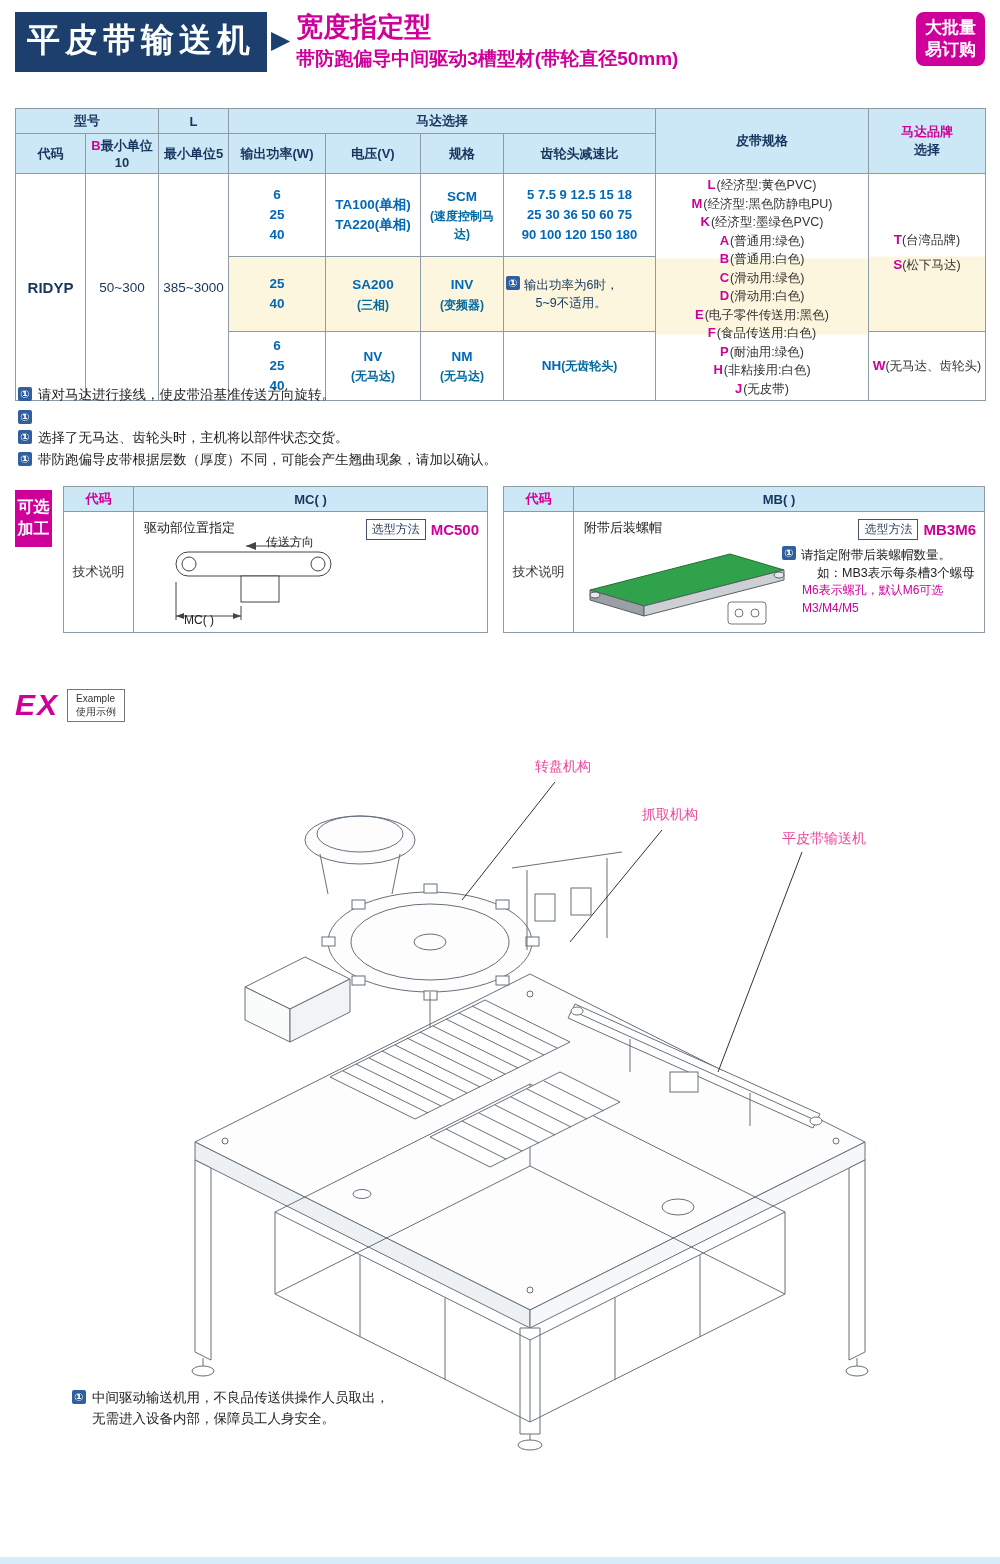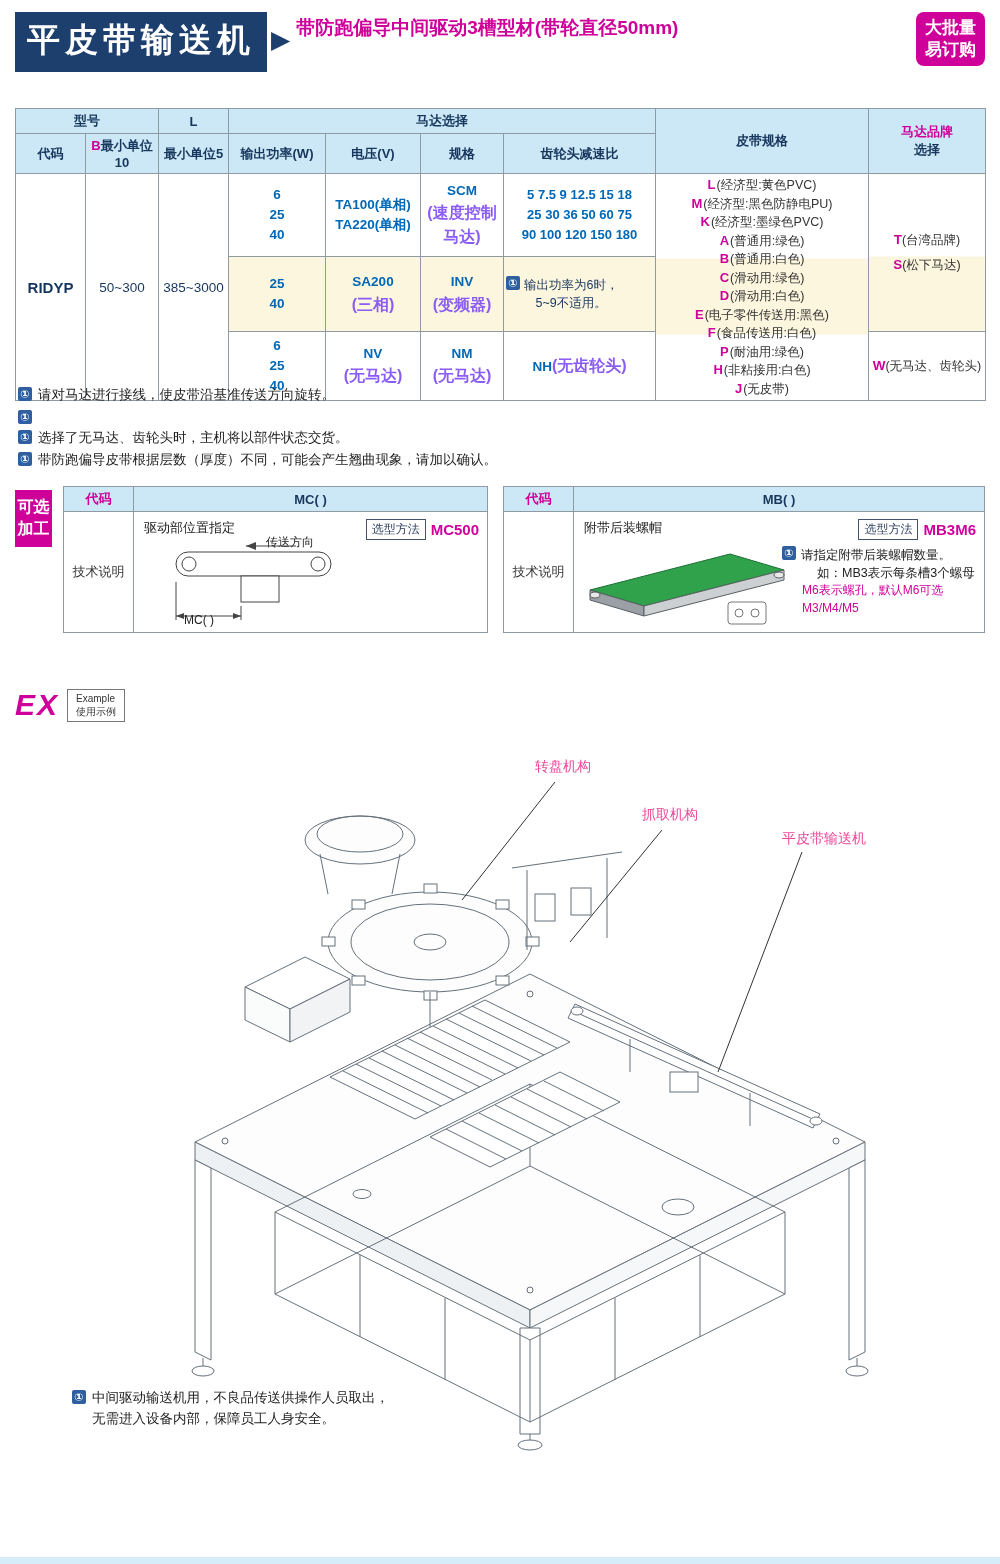--- a/index.html
+++ b/index.html
@@ -21,21 +21,21 @@
 
   
   .spec-table { position:absolute; top:108px; left:15px; width:970px; border-collapse:collapse; table-layout:fixed; font-size:13px; background:#fff; }
   .spec-table th, .spec-table td { border:1px solid #8e9aa4; text-align:center; vertical-align:middle; padding:2px; }
   .spec-table th { background:#cce7f5; color:#17365d; font-weight:bold; padding:3px 2px; font-size:13px; }
   tr.hrow1 { height:22px; } tr.hrow2 { height:26px; }
   tr.body-a { height:80px; } tr.body-b { height:72px; } tr.body-c { height:62px; }
   .code-cell { color:#17365d; font-weight:bold; font-size:15px; }
   .range-cell { color:#17365d; font-weight:normal; font-size:13.5px; }
   .vcell { color:#0068b7; font-weight:bold; font-size:13.5px; line-height:1.5; }
-  .vsub { color:#8b5cf6; font-weight:bold; font-size:16px; }
+  .vsub { color:#0369a1; font-weight:bold; font-size:12px; }
   .gear-cell { color:#0068b7; font-weight:bold; font-size:13px; line-height:1.55; }
   td.cream { background:#fbf6dd; }
   .belt-cell { text-align:left; padding:4px 8px;
     background:linear-gradient(180deg,#fff 0%,#fff 37%,#fbf6dd 37%,#fbf6dd 71%,#fff 71%,#fff 100%); }
   .belt-item { font-size:12.5px; line-height:17.5px; color:#333; white-space:nowrap; }
   .belt-code { color:#cf009a; font-weight:bold; font-size:13px; margin-right:1px; }
   .brand-cell { font-size:12.5px; color:#333; }
   .brand-cell.ts { background:linear-gradient(180deg,#fff 0%,#fff 52%,#fbf6dd 52%,#fbf6dd 100%); }
   .brand-item { line-height:1.8; white-space:nowrap; }
   .mag-code { color:#cf009a; font-weight:bold; font-size:13.5px; }
@@ -92,20 +92,21 @@
 </style>
 </head>
 <body>
 
 <div class="page">
 
   <div class="header">
     <div class="title-banner">平皮带输送机</div>
     <div class="title-arrow">▶</div>
     <div>
+      <div class="subtitle-1">宽度指定型</div>
       <div class="subtitle-2">带防跑偏导中间驱动3槽型材(带轮直径50mm)</div>
     </div>
     <div class="badge">
       <div>大批量</div>
       <div>易订购</div>
     </div>
   </div>
 
   <table class="spec-table">
     <colgroup>

